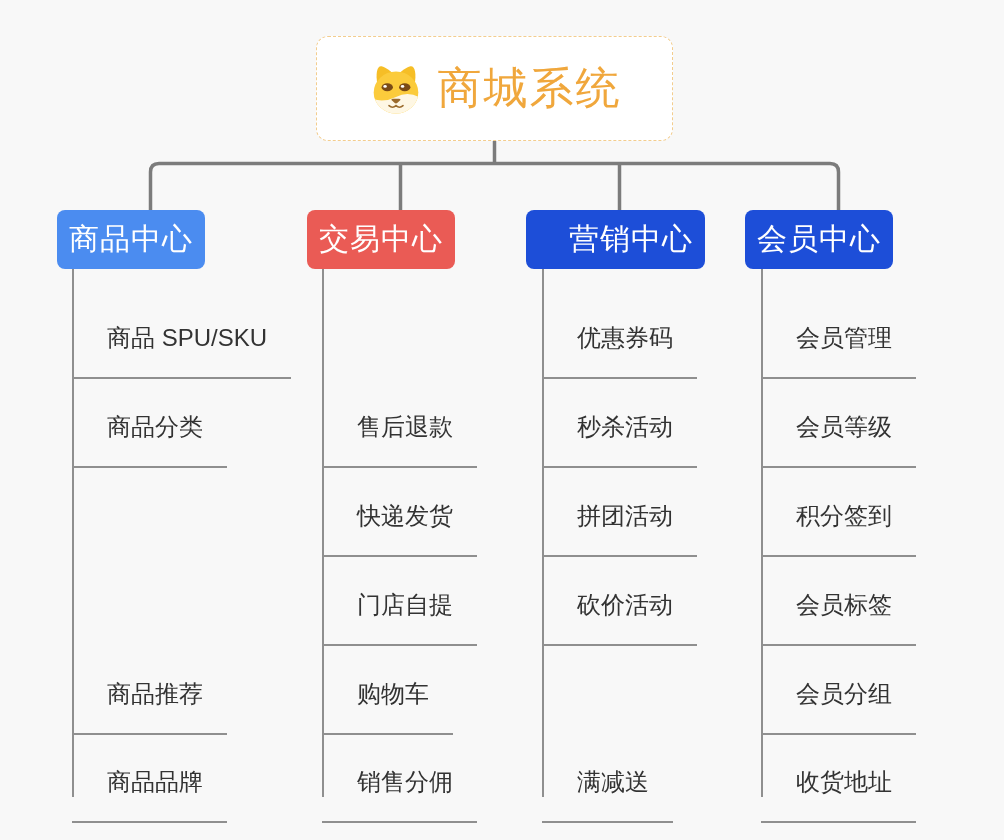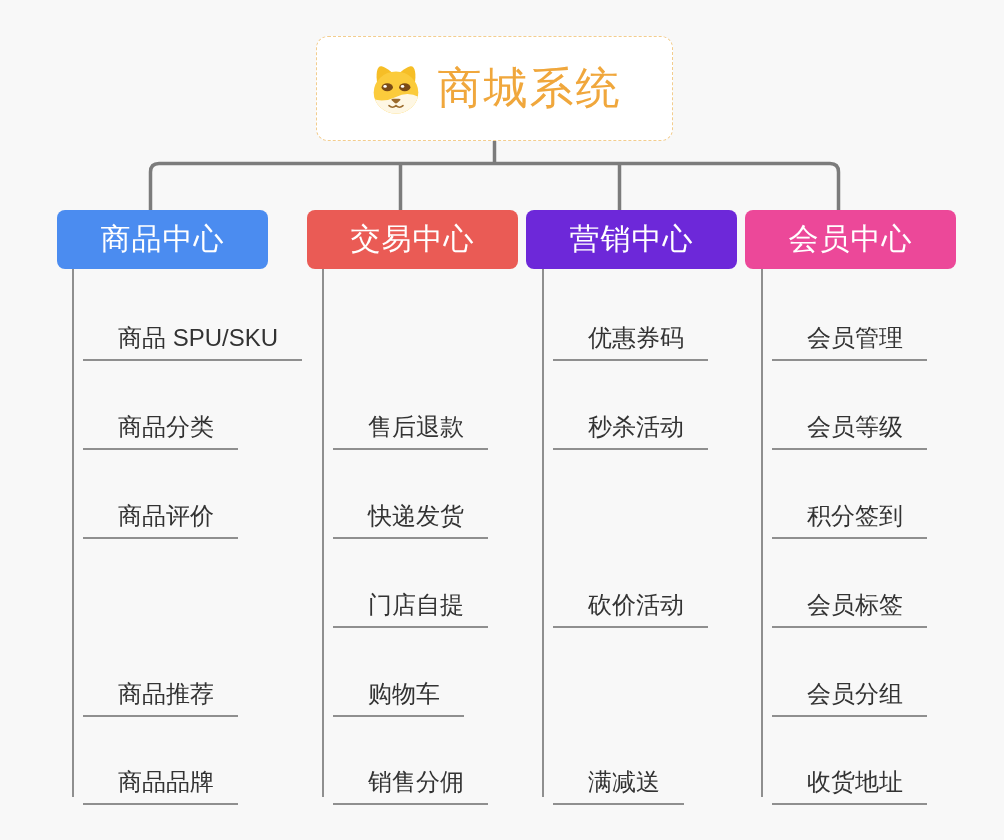--- a/index.html
+++ b/index.html
@@ -19,36 +19,35 @@
     background:#FFFFFF;border:1px dashed #F3CD8E;border-radius:12px;
     box-sizing:border-box;
     display:flex;align-items:center;justify-content:center;gap:14px;
     z-index:2;
   }
   .root-title{font-size:44px;letter-spacing:2px;color:#F0A73C;}
   .doge{width:56px;height:56px;display:block;}
 
   
   .branch{
-    position:absolute;top:210px;width:211px;height:59px;
+    position:absolute;top:210px;width:148px;height:59px;
     border-radius:8px;color:#FFFFFF;font-size:30px;letter-spacing:1px;
     display:flex;align-items:center;justify-content:center;
     z-index:2;
   }
   .b1{left:57px}.b2{left:307px}.b3{left:526px}.b4{left:745px}
 
   
   .leaf{
     position:absolute;height:40px;
     display:inline-flex;align-items:flex-end;
-    padding:0 24px 5px 35px;
+    padding:0 24px 23px 35px;
     border-bottom:2px solid #8F8F8F;
     font-size:24px;color:#333333;white-space:nowrap;
     z-index:1;
-    margin-left:11px;
   }
   .c1{left:72px}.c2{left:322px}.c3{left:542px}.c4{left:761px}
   .r1{top:314px}.r2{top:403px}.r3{top:492px}.r4{top:581px}.r5{top:670px}.r6{top:758px}
 </style>
 </head>
 <body>
 
 <div class="stage" style="background-color: rgb(248, 248, 248);">
 
   <svg class="wires" viewBox="0 0 1004 840" fill="none">
@@ -76,37 +75,37 @@
       <ellipse cx="19.5" cy="29" rx="2" ry="1.6" fill="#FFFFFF"></ellipse>
       <ellipse cx="39.5" cy="29" rx="2" ry="1.6" fill="#FFFFFF"></ellipse>
       <path d="M28.5 43 h7 c1.6 0 2.1 1.1 1 2.1 l-3.2 3 c-.75.7-1.95.7-2.7 0 l-3.2-3 c-1.1-1-.6-2.1 1.1-2.1 z" fill="#9A6A2B"></path>
       <path d="M24 51 q4 3.6 8 0 q4 3.6 8 0" stroke="#9A6A2B" stroke-width="1.8" fill="none" stroke-linecap="round"></path>
     </svg>
     <span class="root-title" style="color: rgb(240, 167, 60);">商城系统</span>
   </div>
 
   <div class="branch b1" style="background-color: rgb(75, 140, 240);">商品中心</div>
   <div class="branch b2" style="background-color: rgb(234, 91, 85);">交易中心</div>
-  <div class="branch b3" style="background-color: #6d28d9;">营销中心</div>
-  <div class="branch b4" style="background-color: #ec4899;">会员中心</div>
+  <div class="branch b3" style="background-color: #1d4ed8; padding-left: 31px;">营销中心</div>
+  <div class="branch b4" style="background-color: #1d4ed8;">会员中心</div>
 
   <div class="leaf c1 r1">商品 SPU/SKU</div>
   <div class="leaf c1 r2">商品分类</div>
-  <div class="leaf c1 r3">商品评价</div>
   <div class="leaf c1 r5">商品推荐</div>
   <div class="leaf c1 r6">商品品牌</div>
 
   <div class="leaf c2 r2">售后退款</div>
   <div class="leaf c2 r3">快递发货</div>
   <div class="leaf c2 r4">门店自提</div>
   <div class="leaf c2 r6">销售分佣</div>
   <div class="leaf c2 r5">购物车</div>
 
   <div class="leaf c3 r1">优惠券码</div>
   <div class="leaf c3 r2">秒杀活动</div>
+  <div class="leaf c3 r3">拼团活动</div>
   <div class="leaf c3 r4">砍价活动</div>
   <div class="leaf c3 r6">满减送</div>
 
   <div class="leaf c4 r1">会员管理</div>
   <div class="leaf c4 r3">积分签到</div>
   <div class="leaf c4 r2">会员等级</div>
   <div class="leaf c4 r4">会员标签</div>
   <div class="leaf c4 r5">会员分组</div>
   <div class="leaf c4 r6">收货地址</div>
 

